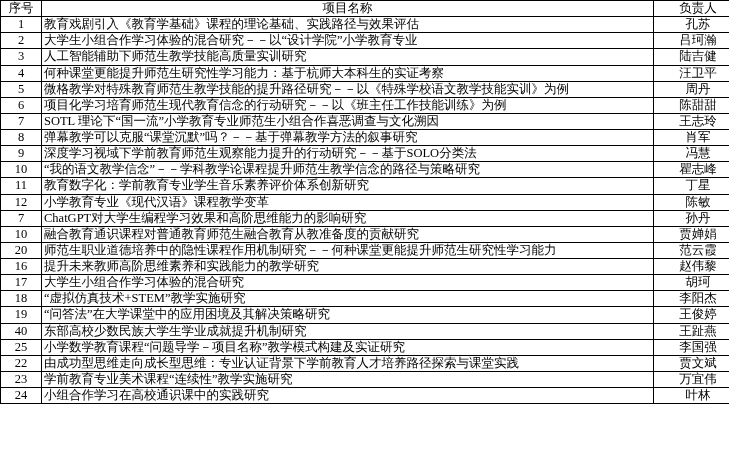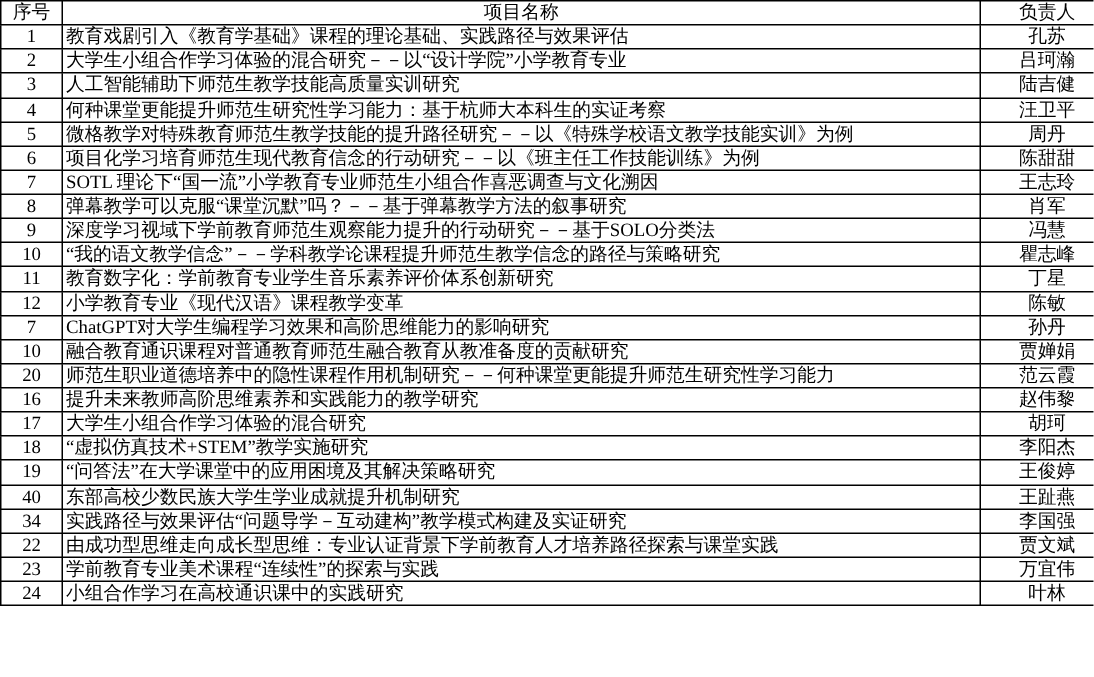--- a/index.html
+++ b/index.html
@@ -164,32 +164,32 @@
           <td class="col-no">19</td>
           <td class="col-name">“问答法”在大学课堂中的应用困境及其解决策略研究</td>
           <td class="col-person">王俊婷</td>
         </tr>
       <tr>
           <td class="col-no">40</td>
           <td class="col-name">东部高校少数民族大学生学业成就提升机制研究</td>
           <td class="col-person">王趾燕</td>
         </tr>
       <tr>
-          <td class="col-no">34</td>
-          <td class="col-name">实践路径与效果评估“问题导学－互动建构”教学模式构建及实证研究</td>
+          <td class="col-no">25</td>
+          <td class="col-name">小学数学教育课程“问题导学－项目名称”教学模式构建及实证研究</td>
           <td class="col-person">李国强</td>
         </tr>
       <tr>
           <td class="col-no">22</td>
           <td class="col-name">由成功型思维走向成长型思维：专业认证背景下学前教育人才培养路径探索与课堂实践</td>
           <td class="col-person">贾文斌</td>
         </tr>
       <tr>
           <td class="col-no">23</td>
-          <td class="col-name">学前教育专业美术课程“连续性”的探索与实践</td>
+          <td class="col-name">学前教育专业美术课程“连续性”教学实施研究</td>
           <td class="col-person">万宜伟</td>
         </tr>
       <tr>
           <td class="col-no">24</td>
           <td class="col-name">小组合作学习在高校通识课中的实践研究</td>
           <td class="col-person">叶林</td>
         </tr>
     </tbody>
   </table>
 </div>

